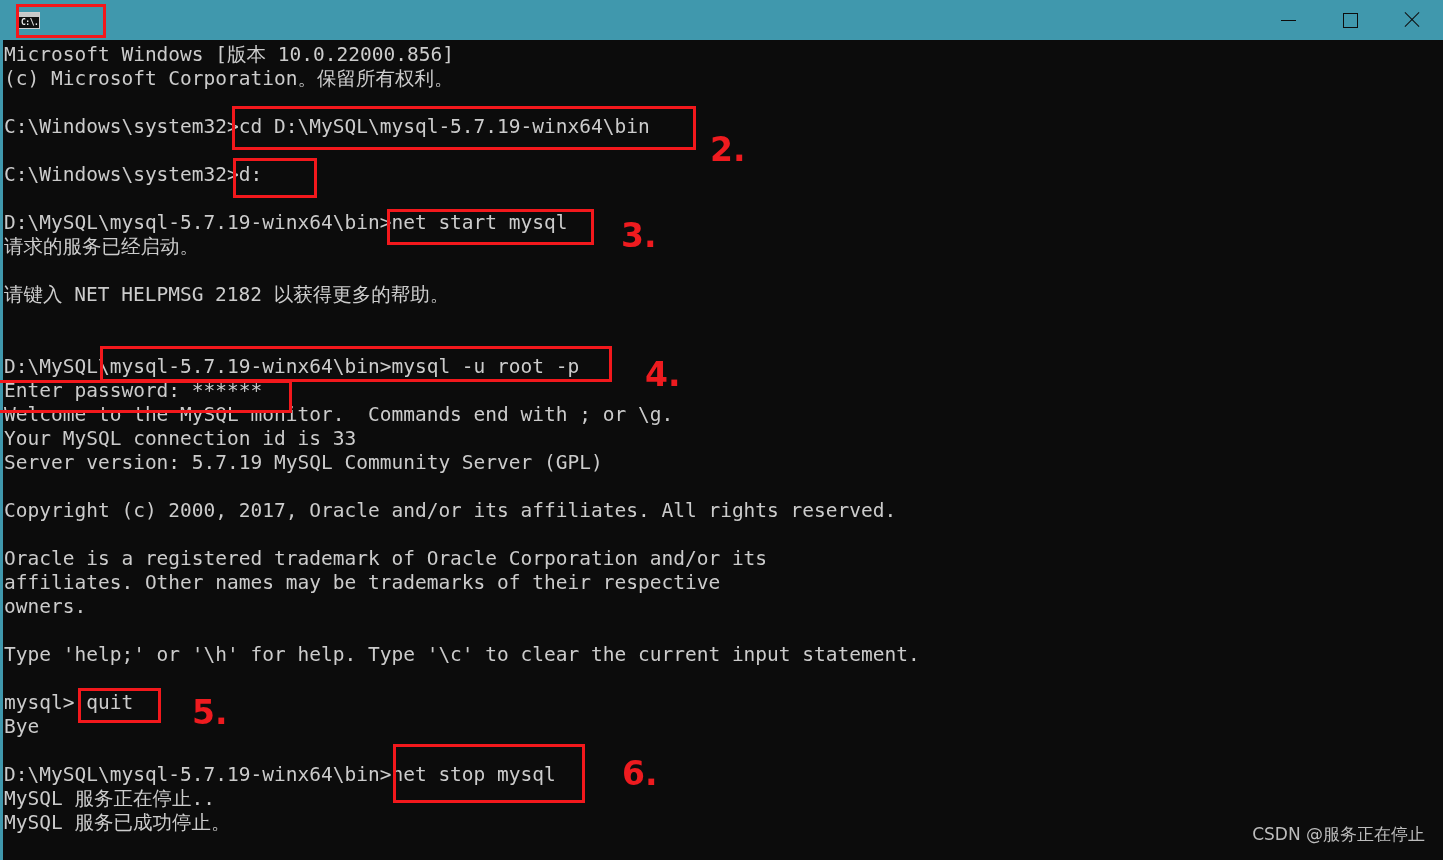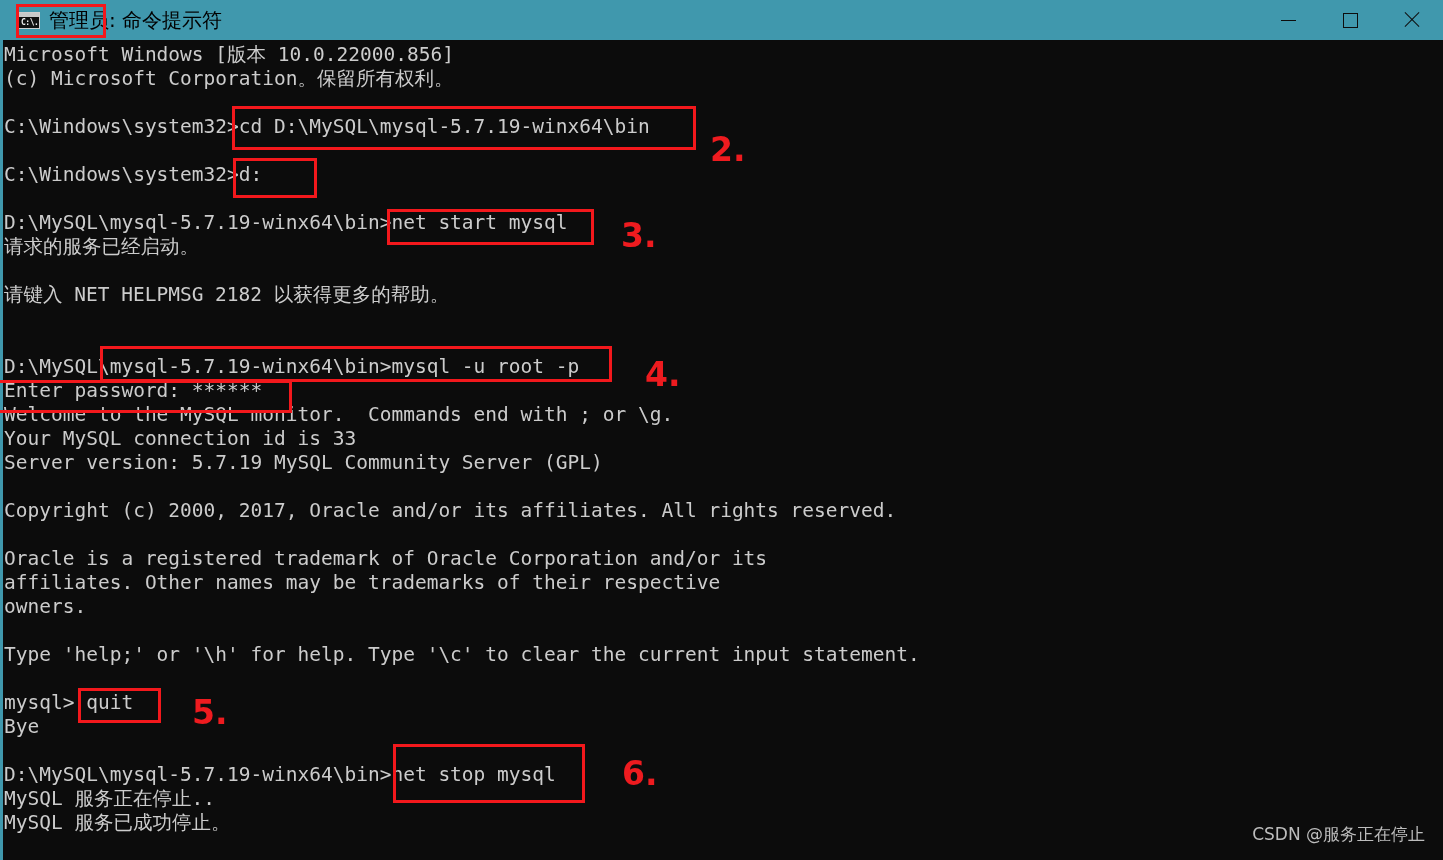--- a/index.html
+++ b/index.html
@@ -177,21 +177,20 @@
 <body>
 
 <div id="app">
 
   <div class="titlebar">
     <div class="title-left">
       <div class="cmd-icon">
         <div class="bar"></div>
         <div class="glyph">C:\.</div>
       </div>
-      <div class="title-text">管理员: 命令提示符</div>
     </div>
     <div class="title-spacer"></div>
     <div class="win-btns">
       <div class="win-btn">
         <div class="mini"></div>
       </div>
       <div class="win-btn">
         <div class="maxi"></div>
       </div>
       <div class="win-btn">

